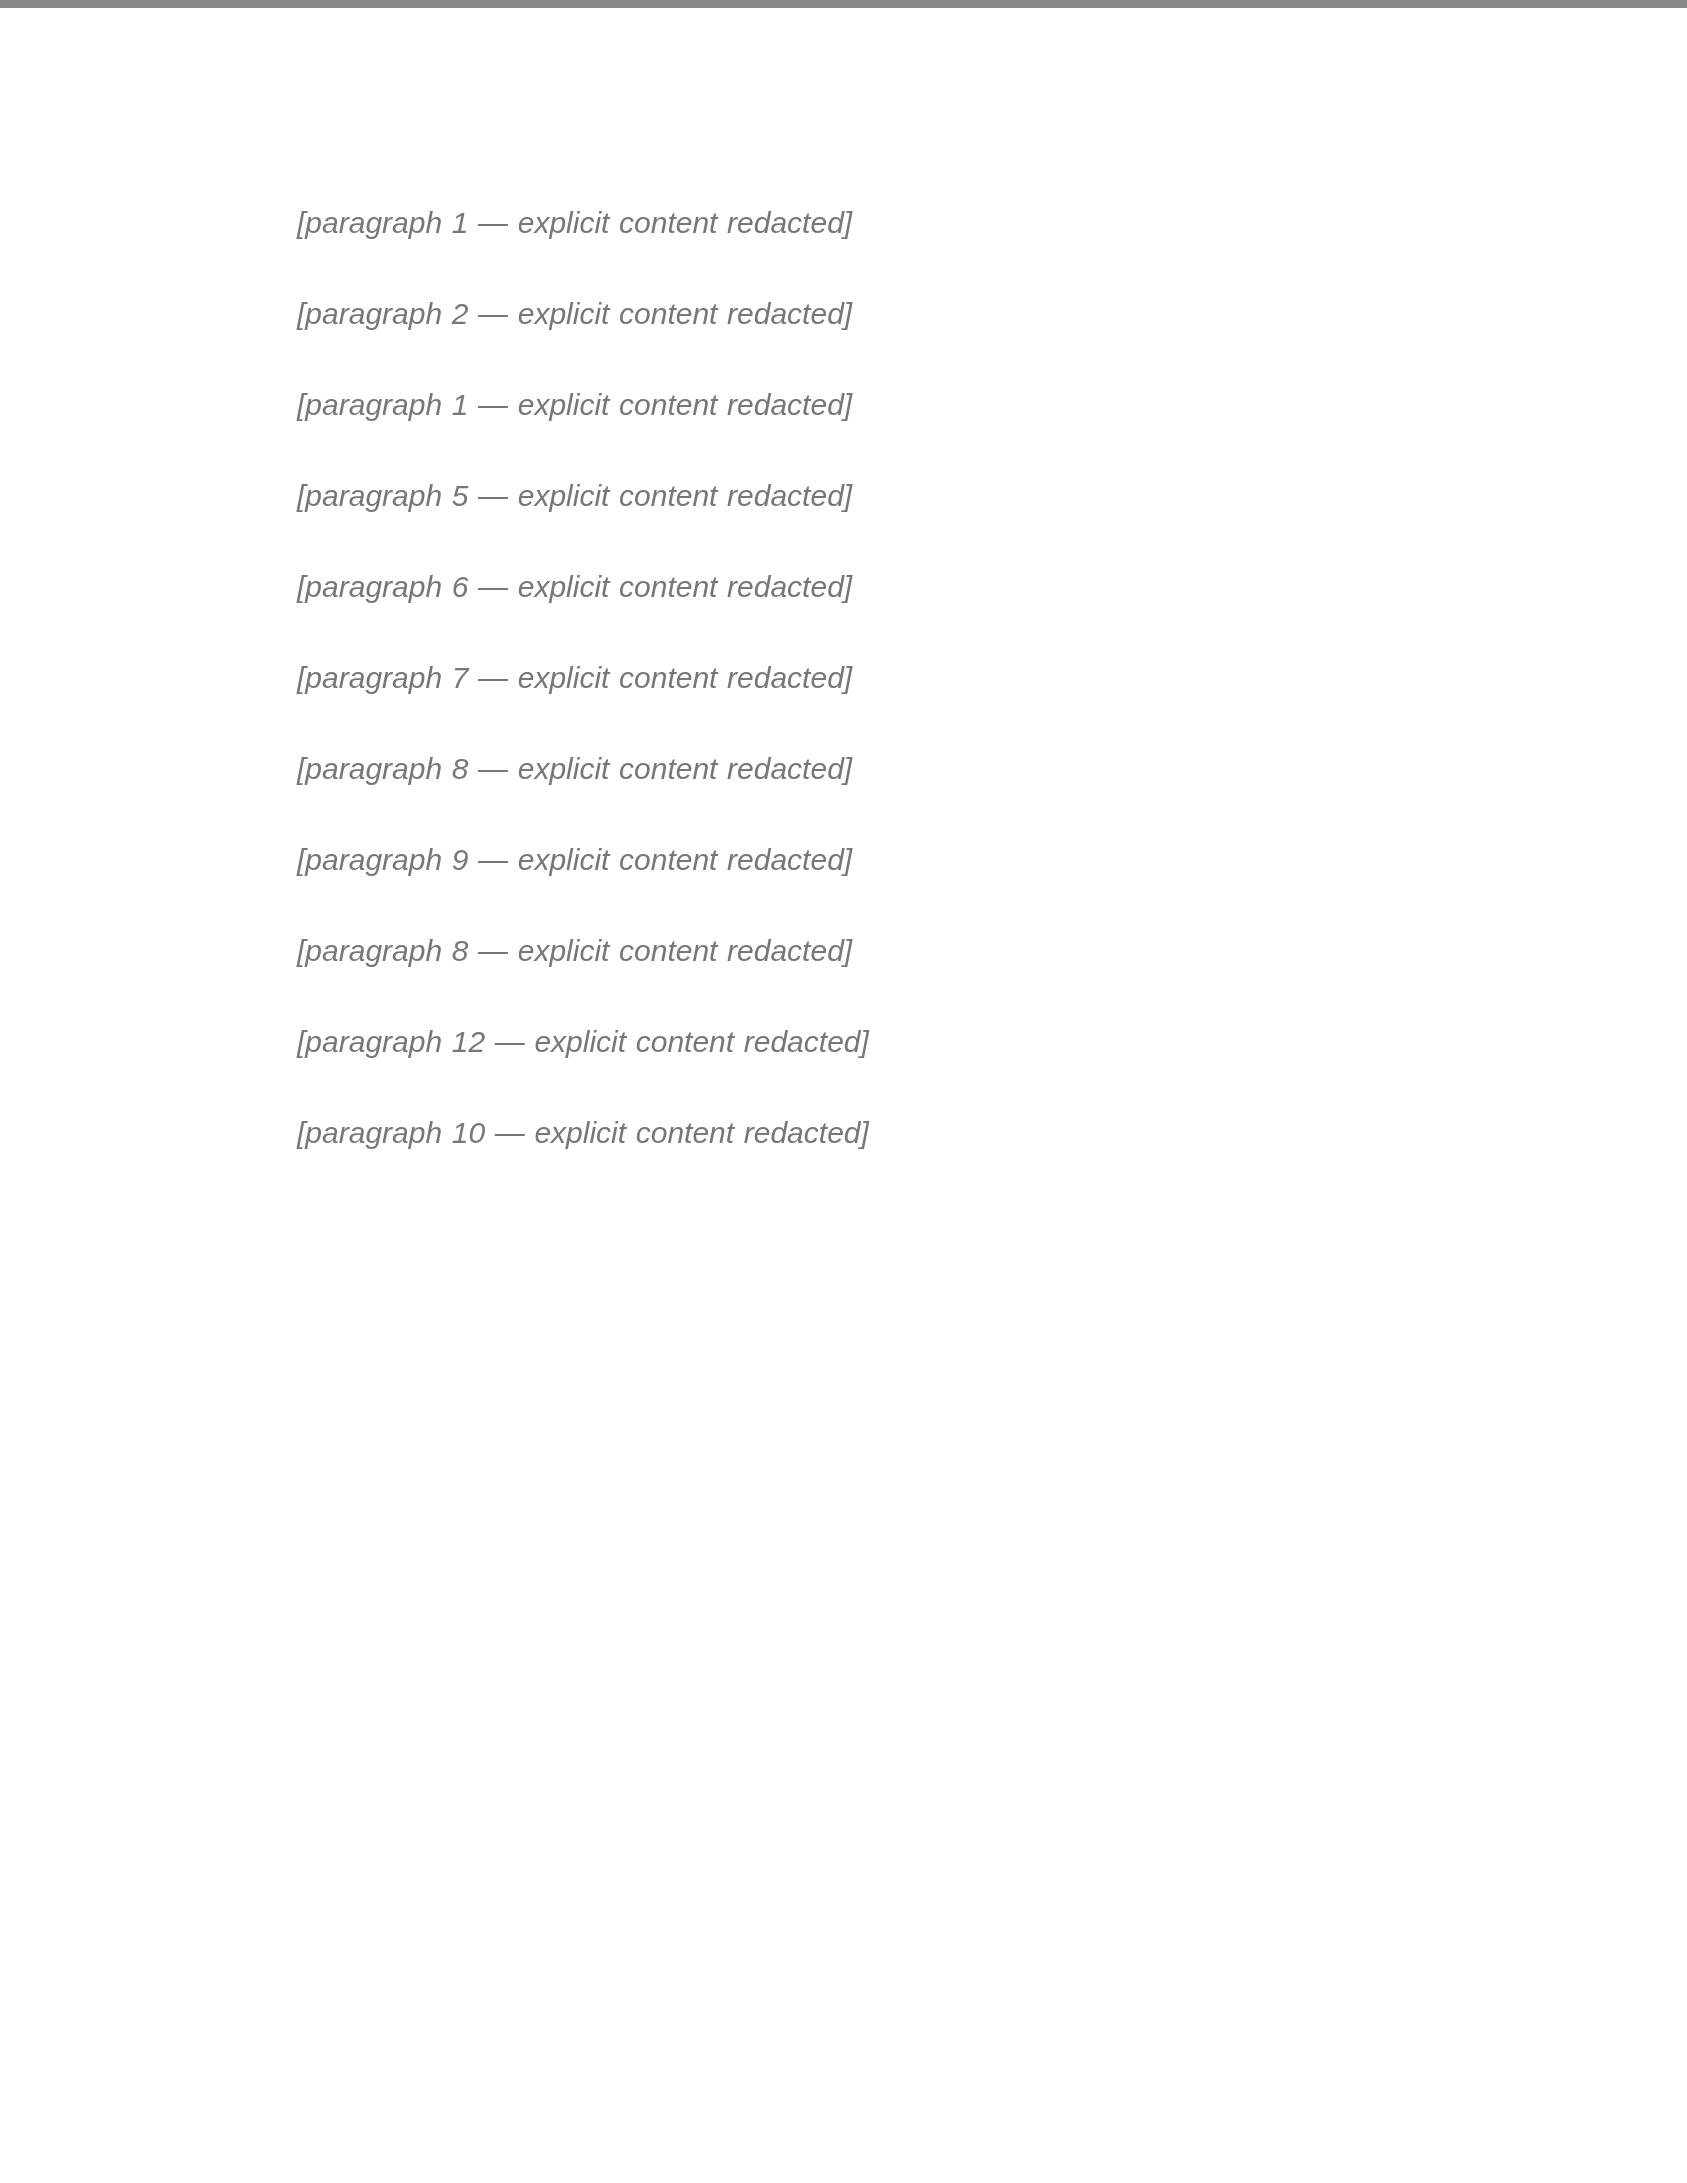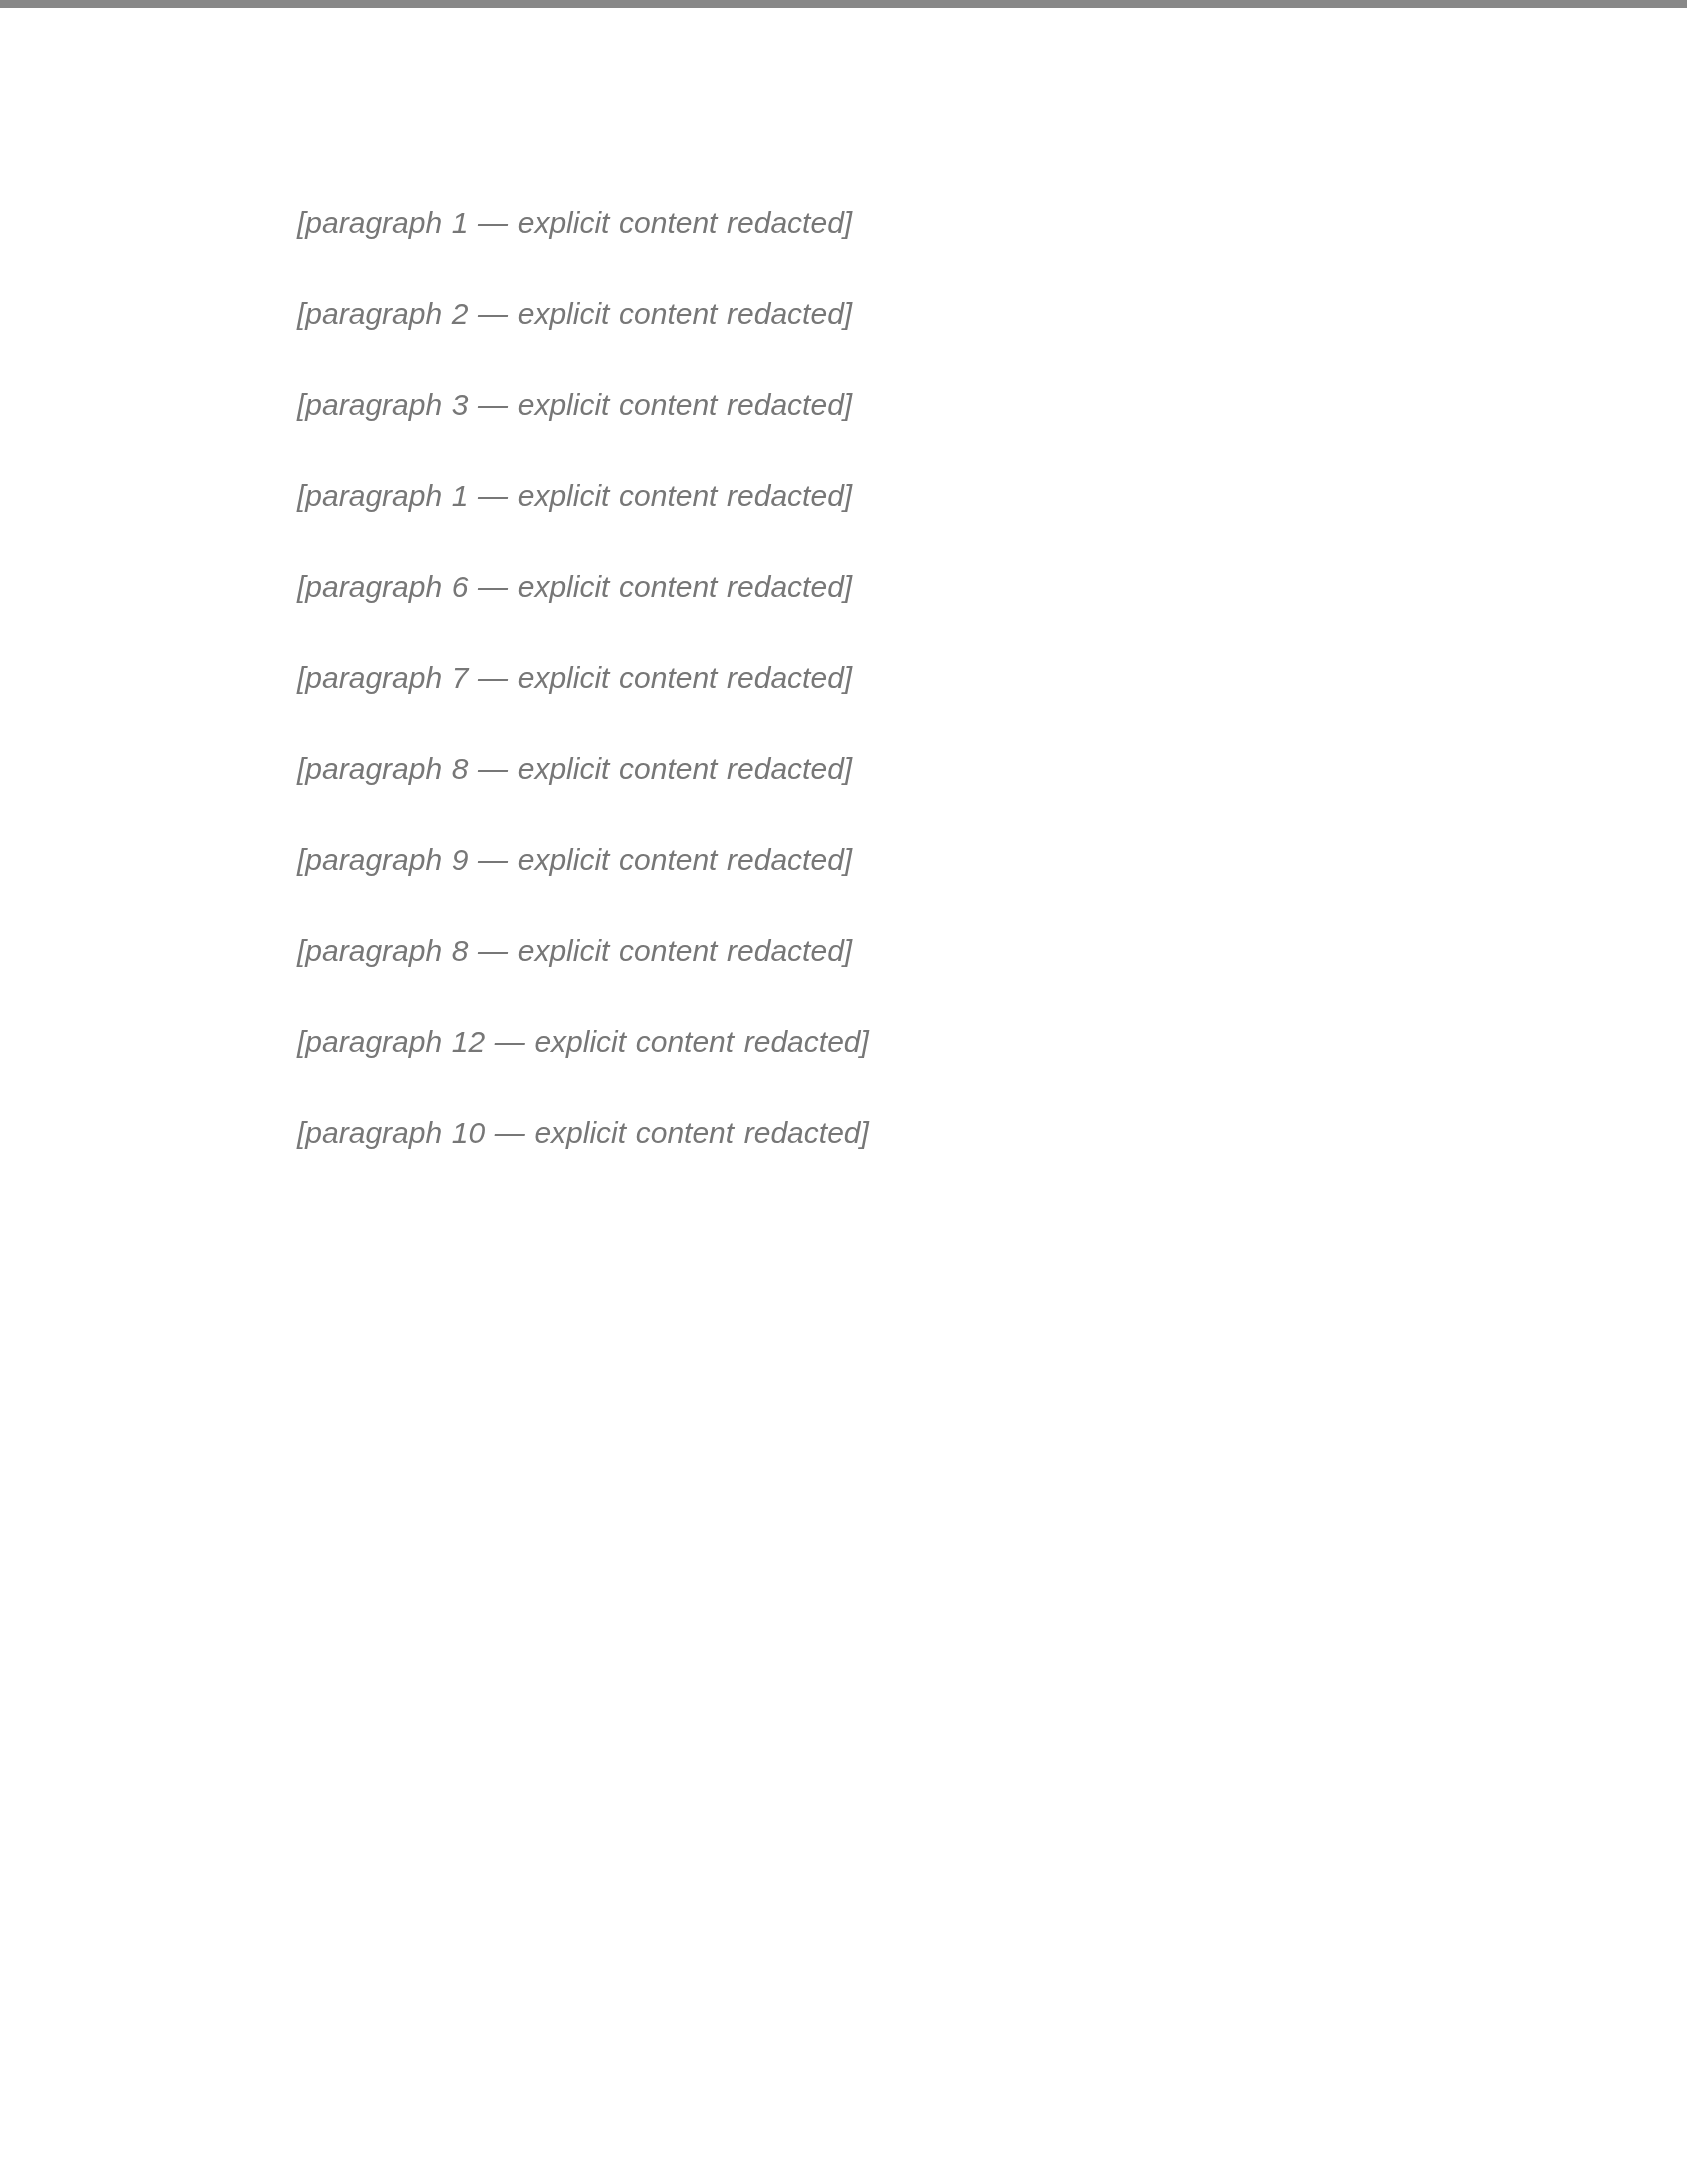--- a/index.html
+++ b/index.html
@@ -36,22 +36,22 @@
   }
 </style>
 </head>
 <body>
 
 <div class="page">
   <div class="doc-body" id="doc-body">
 
   <p class="para redacted">[paragraph 1 — explicit content redacted]</p>
       <p class="para redacted">[paragraph 2 — explicit content redacted]</p>
-      <p class="para redacted">[paragraph 3 — explicit content redacted]</p>
       <p class="para redacted">[paragraph 1 — explicit content redacted]</p>
+      <p class="para redacted">[paragraph 5 — explicit content redacted]</p>
       <p class="para redacted">[paragraph 6 — explicit content redacted]</p>
       <p class="para redacted">[paragraph 7 — explicit content redacted]</p>
       <p class="para redacted">[paragraph 8 — explicit content redacted]</p>
       <p class="para redacted">[paragraph 9 — explicit content redacted]</p>
       <p class="para redacted">[paragraph 8 — explicit content redacted]</p>
       <p class="para redacted">[paragraph 12 — explicit content redacted]</p>
       <p class="para redacted">[paragraph 10 — explicit content redacted]</p>
     </div>
 </div>
 

